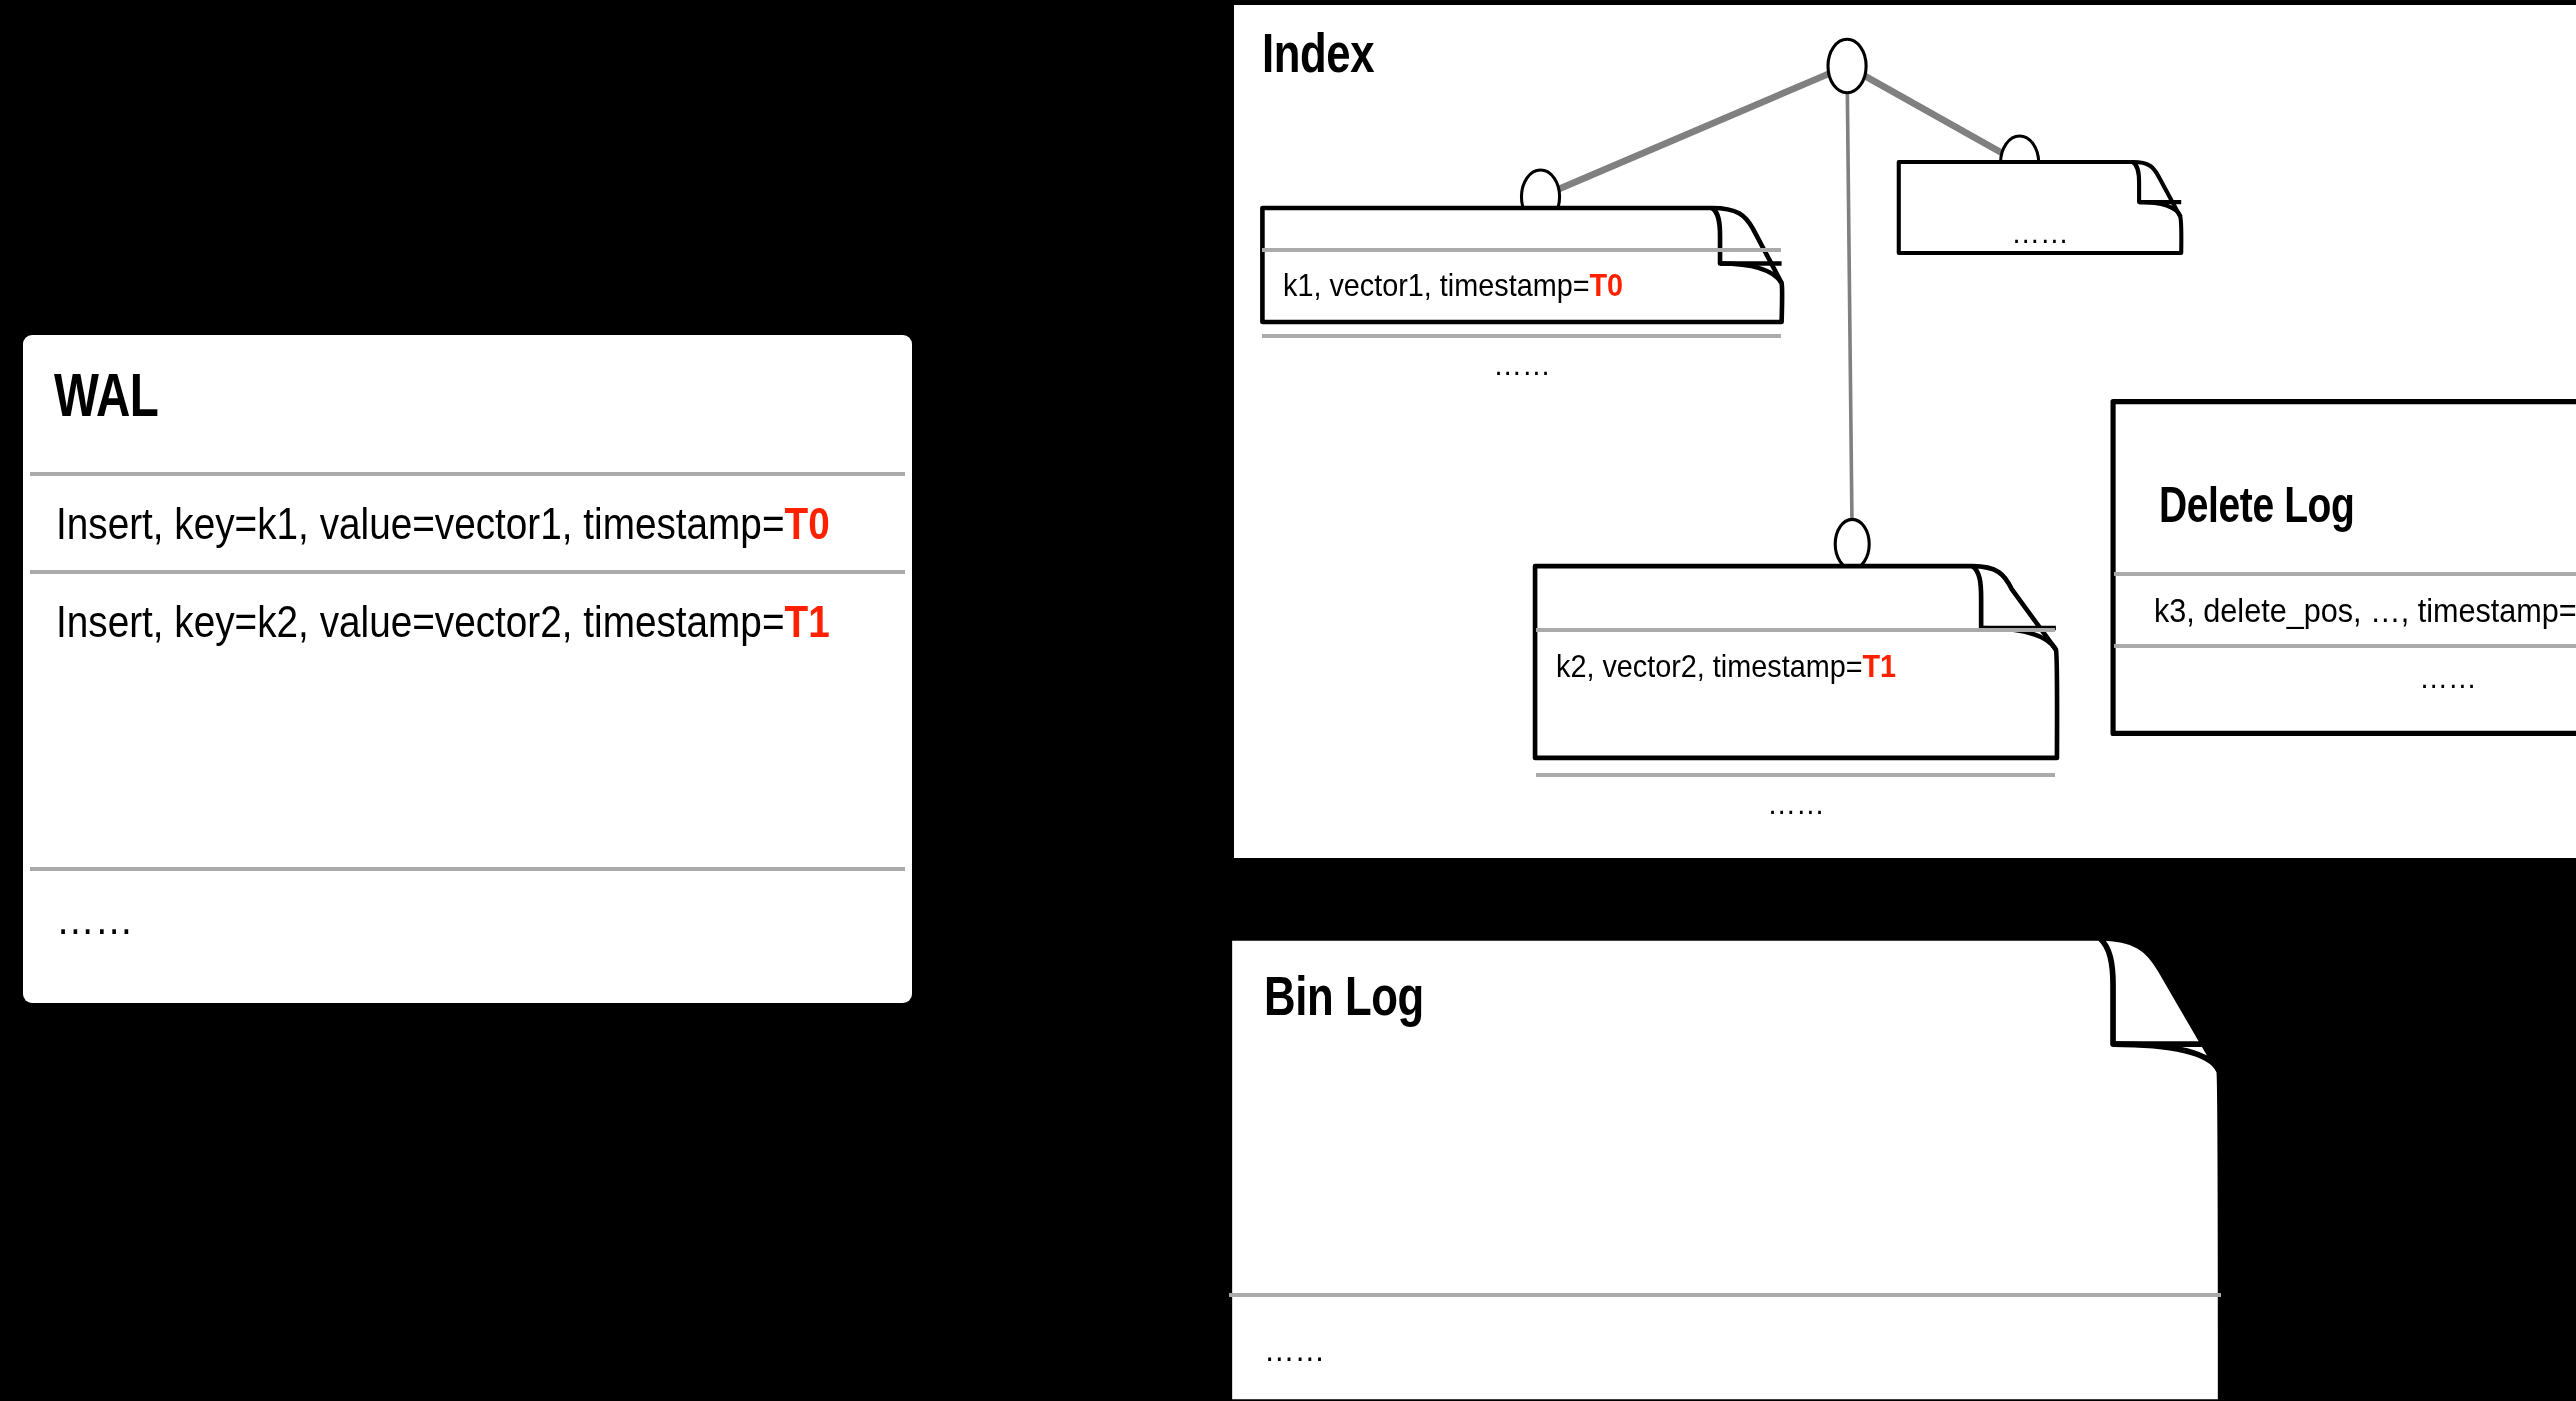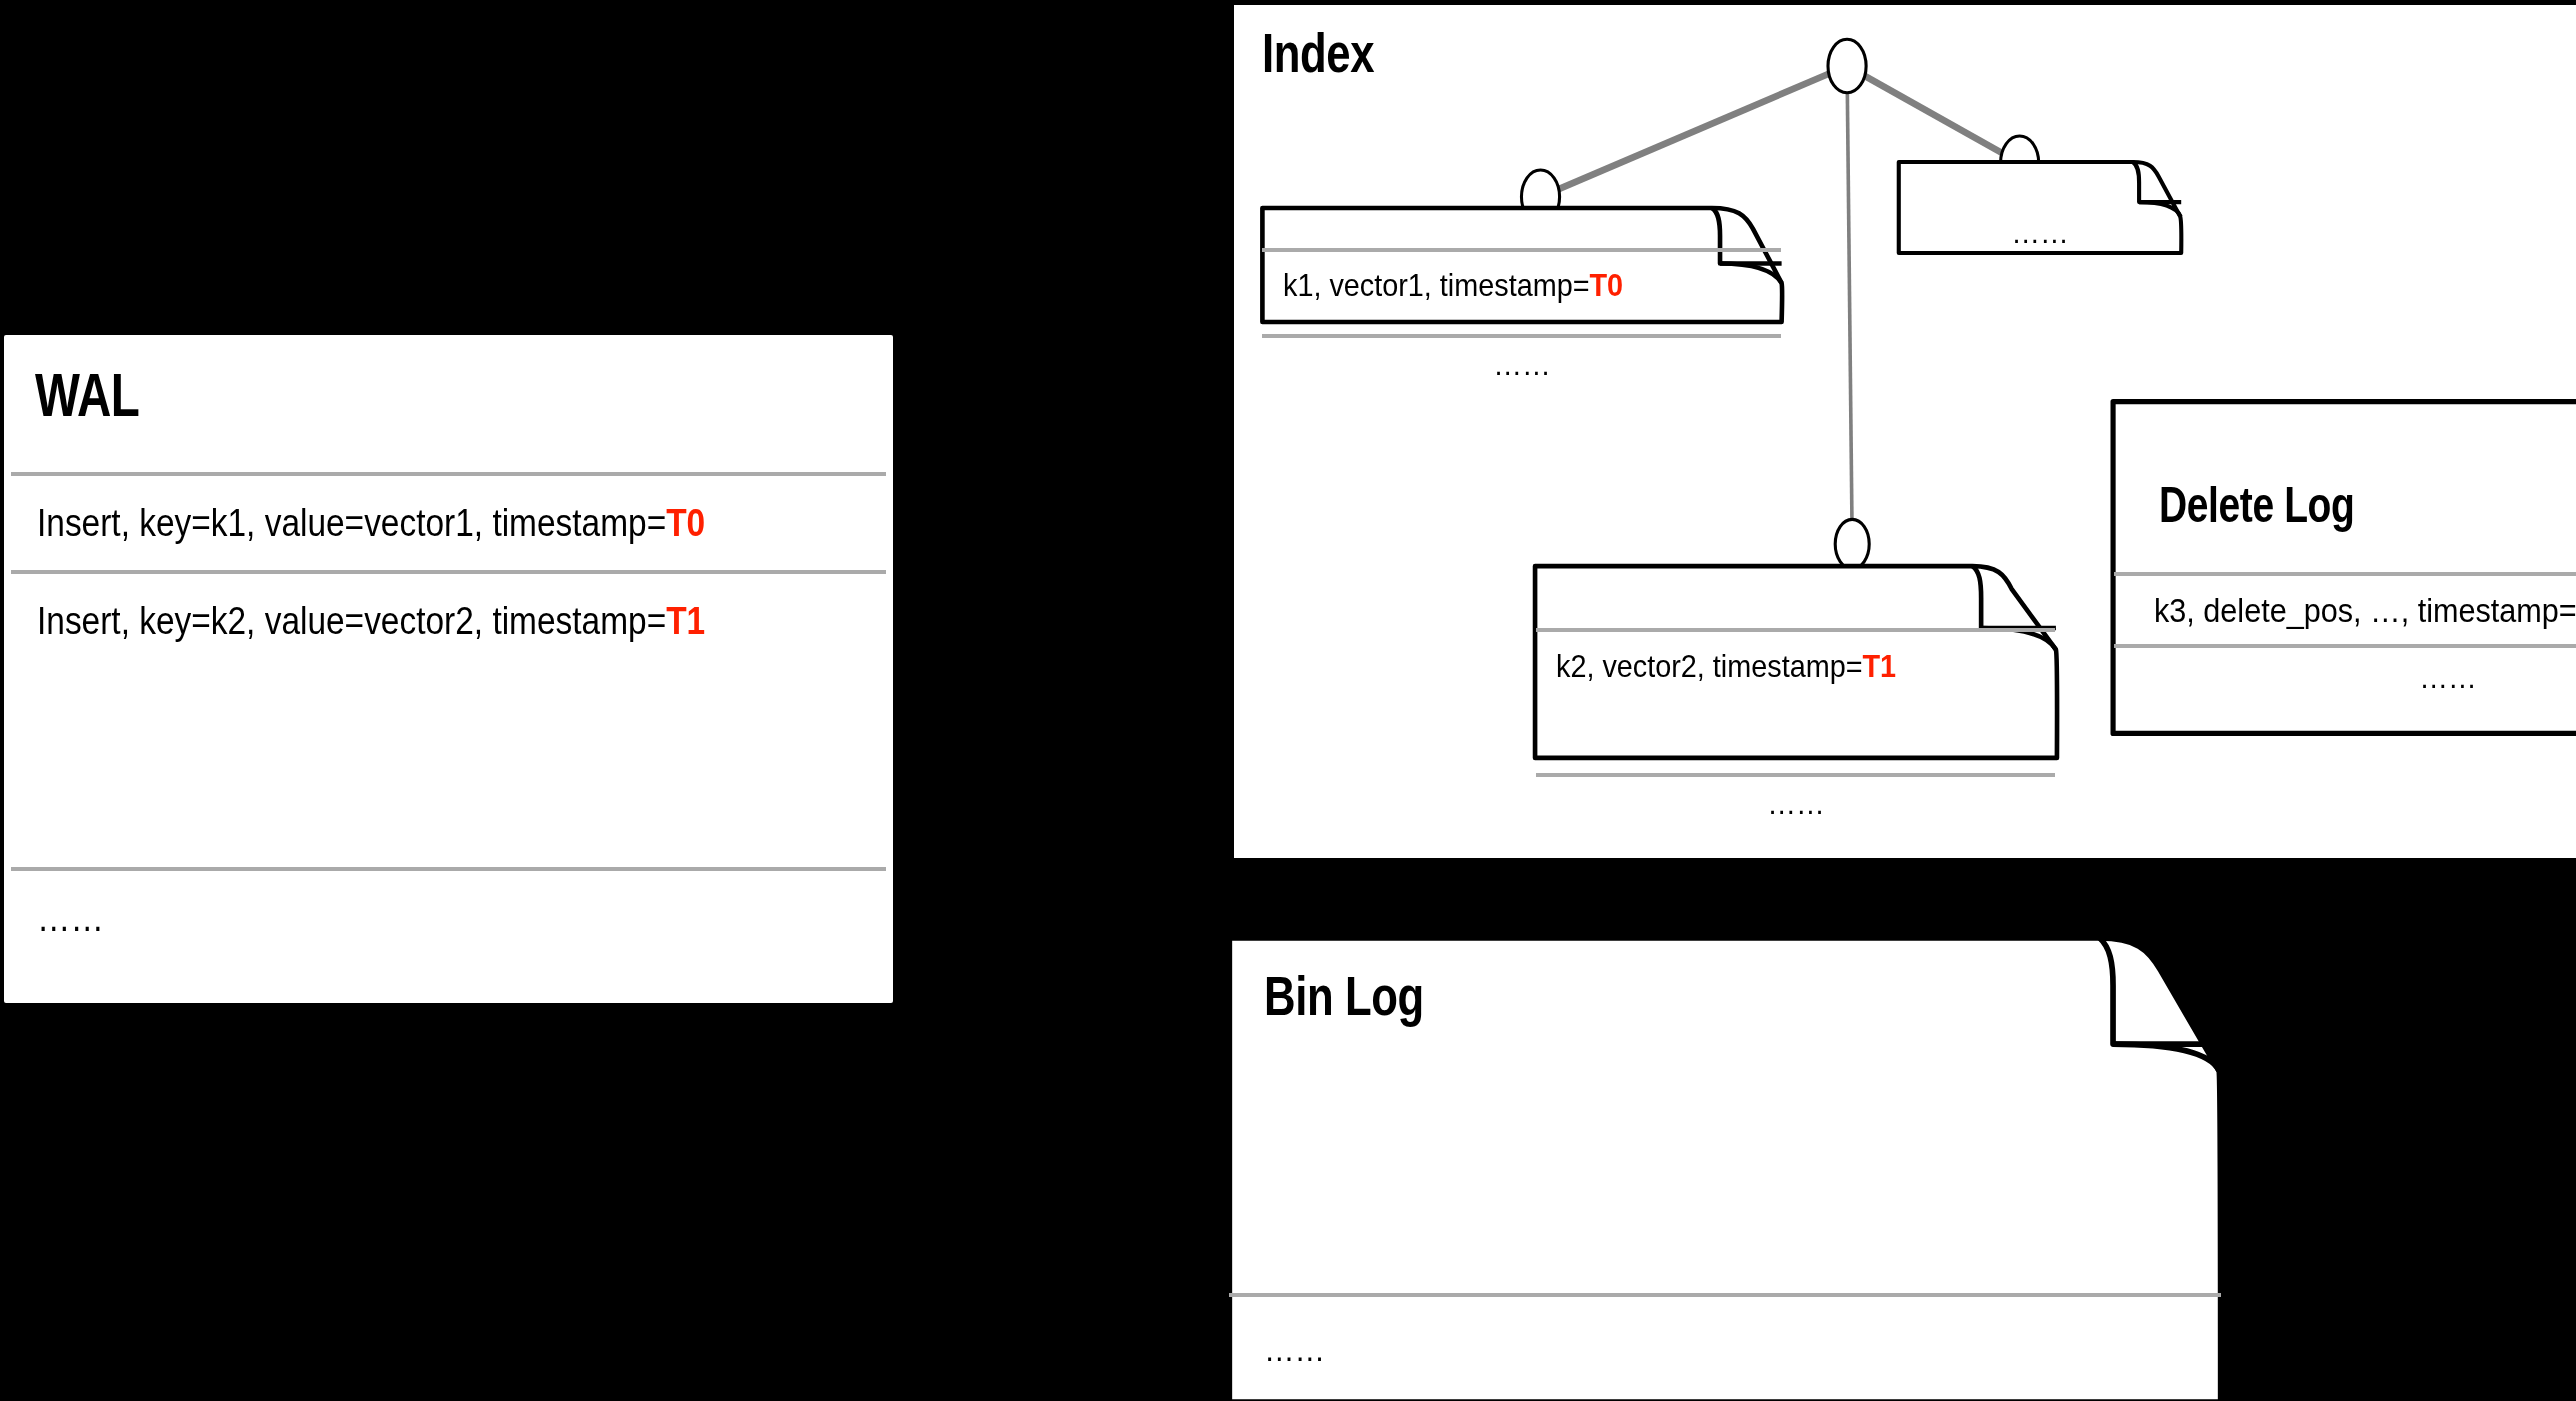--- a/index.html
+++ b/index.html
@@ -9,26 +9,26 @@
     -webkit-font-smoothing:antialiased;
   }
   .panel{position:absolute;background:#fff;box-sizing:border-box;}
   .panel-title{
     position:absolute;font-weight:bold;color:#000;
     font-family:"Liberation Sans","DejaVu Sans",sans-serif;
     transform:scaleX(.78);transform-origin:left center;
     white-space:nowrap;letter-spacing:-0.5px;
   }
   
-  #wal{left:4px;top:335px;width:889px;height:668px;border-radius:2px;}
+  #wal{left:23px;top:335px;width:889px;height:668px;border-radius:9px;}
   #wal .panel-title{left:31px;top:25px;font-size:61px;}
   .wal-row{
     position:absolute;left:6.7px;width:875px;height:99px;
     display:flex;align-items:center;box-sizing:border-box;padding-left:26px;
-    font-size:38px;color:#000;white-space:nowrap;
+    font-size:44px;color:#000;white-space:nowrap;
     border-top:4.1px solid #aaaaaa;
     text-align:center;
   }
   .wal-row .txt{transform:scaleX(.88);transform-origin:left center;}
   
   .doc{position:absolute;}
   .doc svg{position:absolute;left:0;top:0;overflow:visible;}
   .doc-body{position:absolute;left:0;top:0;width:100%;height:100%;}
   .doc-row{
     position:absolute;left:0;display:flex;align-items:center;

